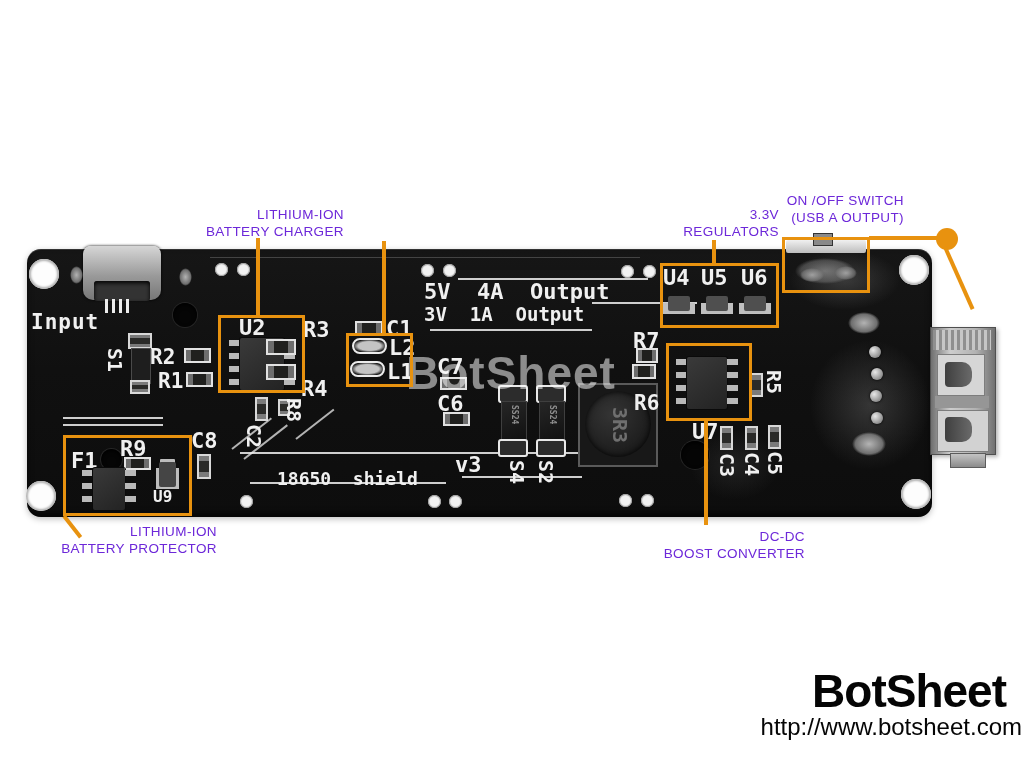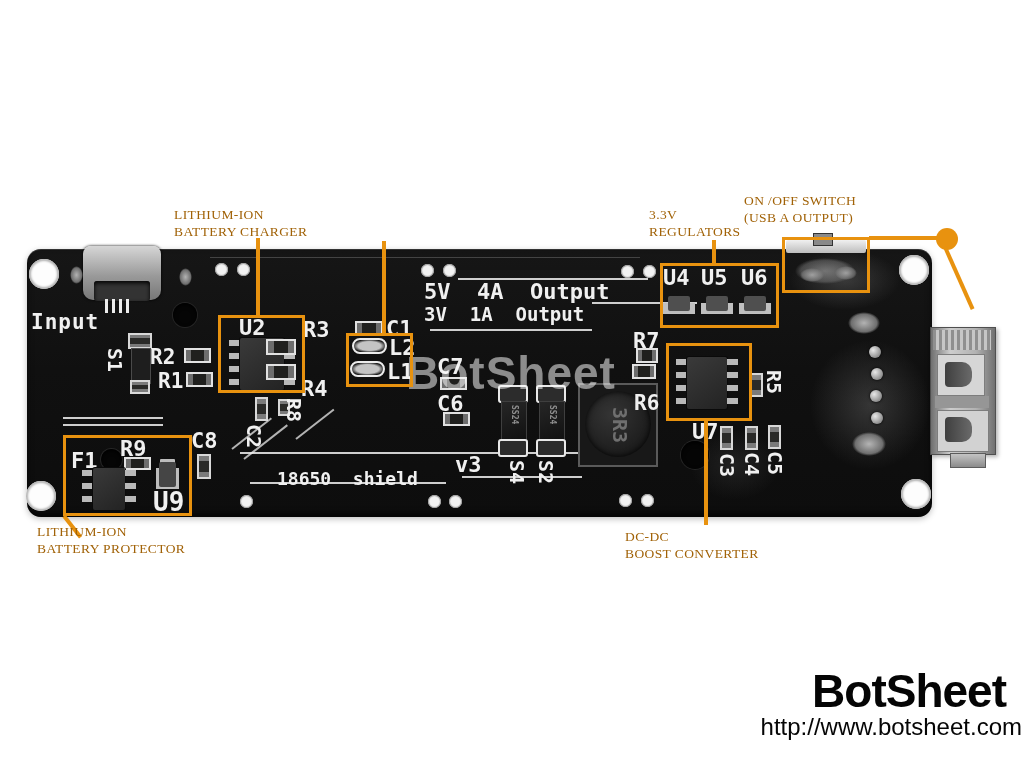--- a/index.html
+++ b/index.html
@@ -36,22 +36,22 @@
   .blob{background:radial-gradient(closest-side,#cfcfcf,#7e7e7e 80%,rgba(0,0,0,0));border-radius:50%;opacity:.85;}
   
   .trace{background:rgba(240,240,240,.85);height:2px;}
   .traceD{background:rgba(235,235,235,.75);height:2px;transform-origin:0 50%;}
   
   .obox{box-sizing:border-box;border:3px solid #e8920f;}
   .ov{width:4px;background:#e8920f;}
   .oh{height:4px;background:#e8920f;}
   .odiag{height:4px;background:#e8920f;transform-origin:0 50%;}
   .odot{width:22px;height:22px;border-radius:50%;background:#e8920f;}
-  .label{font-family:Liberation Serif, serif;font-size:13.5px;letter-spacing:.4px;
-         color:#a16207;text-align:left;line-height:1.25;white-space:nowrap;}
+  .label{font-family:Liberation Sans, sans-serif;font-size:13.5px;letter-spacing:.4px;
+         color:#6d28d9;text-align:right;line-height:1.25;white-space:nowrap;}
   
   .wm{font-family:"Liberation Sans",sans-serif;font-weight:600;font-size:46px;
       color:rgba(255,255,255,.52);letter-spacing:1px;}
   
   .brand{text-align:right;color:#050505;}
   .brandName{font-weight:bold;font-size:46px;letter-spacing:-1px;line-height:1.0;padding-right:16px;}
   .brandUrl{font-size:24px;line-height:1.1;}
 </style>
 </head>
 <body>
@@ -151,21 +151,21 @@
   <div class="abs via" style="left:101px;top:449px;width:21px;height:21px;"></div>
   <div class="abs sk" style="left:120px;top:438px;font-size:22px;text-align:center;">R9</div>
   <div class="abs res" style="left:124px;top:457px;width:27px;height:13px;"></div>
   <div class="abs soic" style="left:82px;top:468px;width:54px;height:42px;">
     <div class="spin"></div>
     <div class="sbody"></div>
     <div class="spin"></div>
   </div>
   <div class="abs" style="left:159px;top:462px;width:17px;height:25px;background:#454545;border-radius:2px;
               box-shadow:-5px 4px 0 -2px #bdbdbd,5px 4px 0 -2px #bdbdbd,0 -4px 0 -1px #bdbdbd;"></div>
-  <div class="abs sk" style="left:153px;top:489px;font-size:26px;">U9</div>
+  <div class="abs sk" style="left:153px;top:489px;font-size:16px;">U9</div>
 
   <div class="abs trace" style="left:240px;top:452px;width:345px;"></div>
   <div class="abs sk" style="left:277px;top:446px;font-size:18px;margin-top:24px;">18650  shield</div>
   <div class="abs sk" style="left:455px;top:454px;font-size:22px;">v3</div>
   <div class="abs trace" style="left:250px;top:482px;width:196px;"></div>
   <div class="abs trace" style="left:462px;top:476px;width:120px;"></div>
 
   <div class="abs dpad" style="left:498px;top:385px;width:30px;height:18px;"></div>
   <div class="abs dbody" style="left:501px;top:401px;width:24px;height:40px;"></div>
   <div class="abs sk rot" style="left:518px;top:405px;font-size:8px;color:rgba(255,255,255,.5);">SS24</div>

